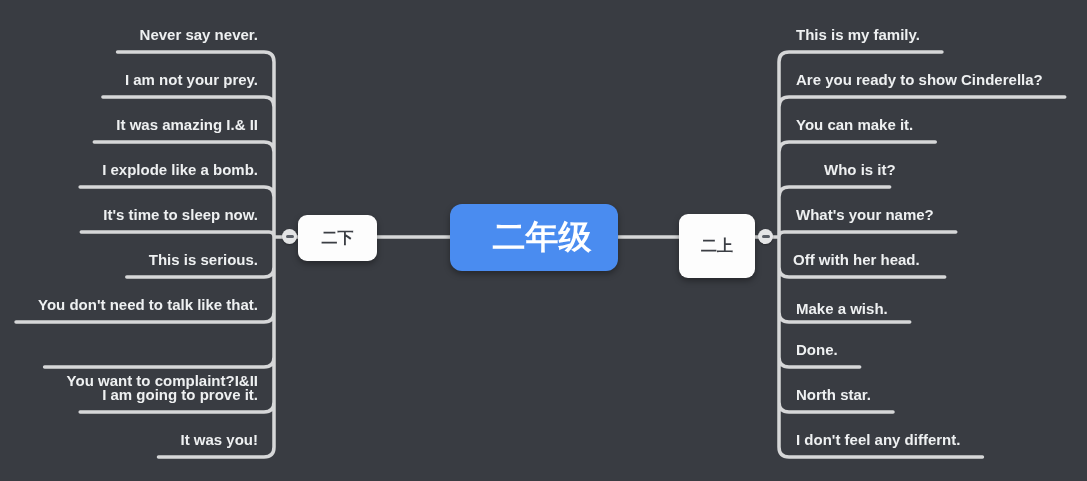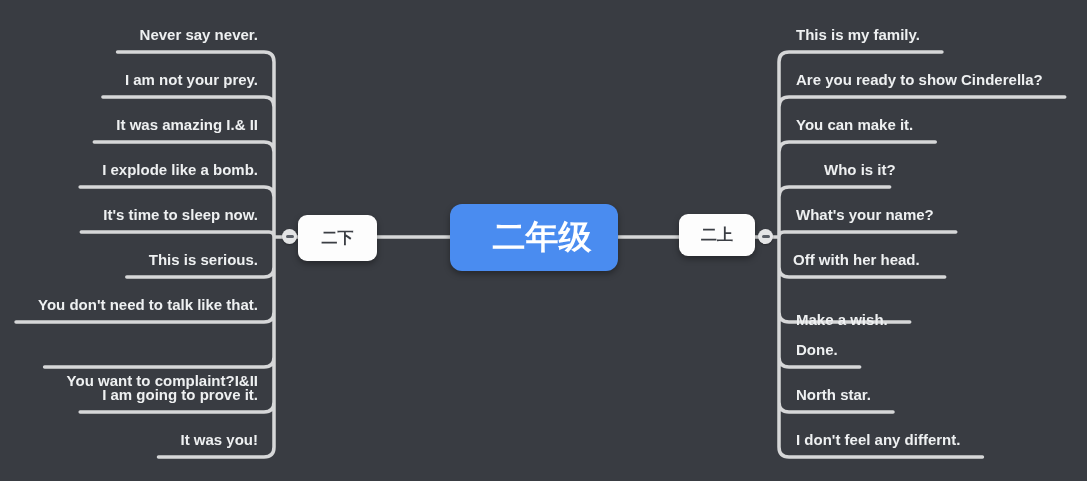--- a/index.html
+++ b/index.html
@@ -24,21 +24,21 @@
   }
   .node.root{
     left:450px;top:204px;width:152px;height:67px;border-radius:12px;
     background:var(--accent);color:#fff;font-size:33px;font-weight:700;padding-left:16px;
   }
   .node.branch{
     background:#fdfdfd;color:var(--node-text);font-size:16px;font-weight:700;
     border-radius:9px;
   }
   .node.branch.left{left:298px;top:215px;width:79px;height:46px;}
-  .node.branch.right{left:679px;top:214px;width:76px;height:42px;}
+  .node.branch.right{left:679px;top:214px;width:76px;height:64px;}
   .collapse{
     position:absolute;z-index:4;width:15px;height:15px;border-radius:50%;
     background:#e4e5e6;border:none;padding:0;margin:0;cursor:pointer;
     display:flex;align-items:center;justify-content:center;
     box-shadow:0 1px 2px rgba(0,0,0,0.3);
   }
   .collapse.left{left:282px;top:229px;}
   .collapse.right{left:758px;top:229px;}
   .minus{display:block;width:8px;height:2.5px;border-radius:1.5px;background:#595e66;}
 </style>
@@ -62,21 +62,21 @@
       <div class="leaf left" style="top: 383px; right: 829px;">I am going to prove it.</div>
       <div class="leaf left" style="top: 428px; right: 829px;">It was you!</div>
     </div>
   <div id="leaves-right">
       <div class="leaf right" style="top: 23px; left: 796px;">This is my family.</div>
       <div class="leaf right" style="top: 68px; left: 796px;">Are you ready to show Cinderella?</div>
       <div class="leaf right" style="top: 113px; left: 796px;">You can make it.</div>
       <div class="leaf right" style="top: 158px; left: 824px;">Who is it?</div>
       <div class="leaf right" style="top: 203px; left: 796px;">What's your name?</div>
       <div class="leaf right" style="top: 248px; left: 777px; margin-left: 16px;">Off with her head.</div>
-      <div class="leaf right" style="top: 308px; left: 796px;">Make a wish.</div>
+      <div class="leaf right" style="top: 297px; left: 796px;">Make a wish.</div>
       <div class="leaf right" style="top: 338px; left: 796px;">Done.</div>
       <div class="leaf right" style="top: 383px; left: 796px;">North star.</div>
       <div class="leaf right" style="top: 428px; left: 796px;">I don't feel any differnt.</div>
     </div>
 
   <div class="node branch left">
     <span>二下</span>
   </div>
 
   <button class="collapse left">

